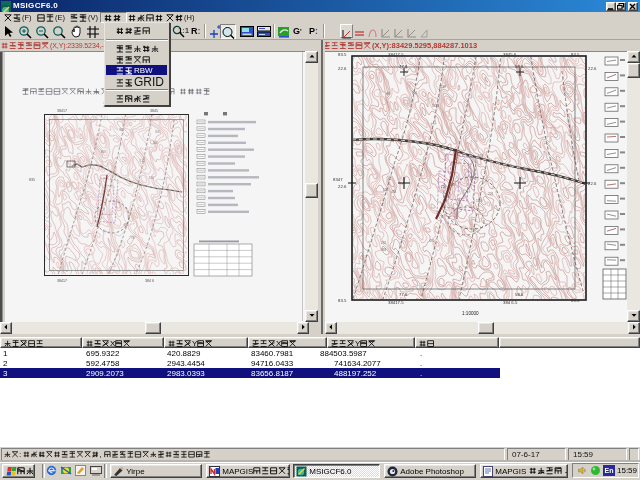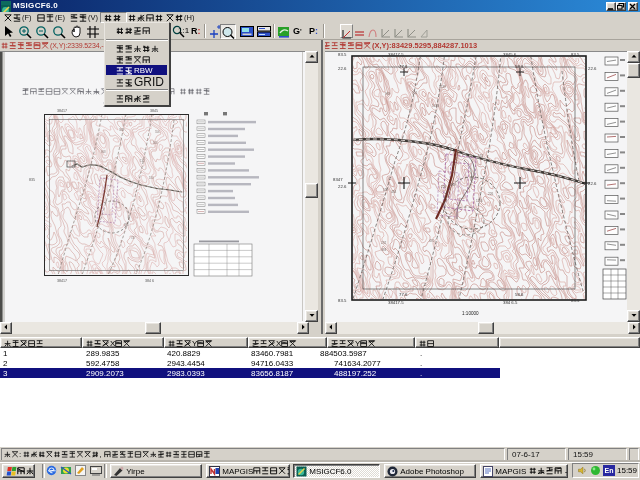--- a/index.html
+++ b/index.html
@@ -455,21 +455,21 @@
       <path d="M0.7 1.7L6.5 7.5M6.5 1.7L0.7 7.5M0.7 1.7L6.5 1.7M0.7 3.0L6.5 2.0" stroke="#111" stroke-width="0.88" fill="none"></path>
     </svg></div>
 <div class="abs" style="left:415px;top:337px;width:84px;height:11px;border-top:1px solid #fff;border-left:1px solid #fff;border-right:1px solid #404040;border-bottom:1px solid #404040;box-shadow:inset -1px -1px 0 #808080,inset 1px 1px 0 #e8e5e0;background:#d5d1c9;padding:1px 0 0 3px;white-space:nowrap;overflow:hidden;"><svg width="8" height="9" style="vertical-align:top">
       <path d="M0.7 3.2L6.5 3.2M0.7 6.0L6.5 6.0M2.2 1.7L2.2 7.5M5.0 1.7L5.0 7.5" stroke="#111" stroke-width="0.88" fill="none"></path>
     </svg><svg width="8" height="9" style="vertical-align:top">
       <path d="M0.7 1.7L6.5 1.7M0.7 1.7L0.7 7.5M6.5 1.7L6.5 7.5M0.7 7.5L6.5 7.5M0.7 4.6L6.5 4.6" stroke="#111" stroke-width="0.88" fill="none"></path>
     </svg></div>
 <div class="abs" style="left:499px;top:337px;width:141px;height:11px;border-top:1px solid #fff;border-left:1px solid #fff;border-right:1px solid #404040;border-bottom:1px solid #404040;box-shadow:inset -1px -1px 0 #808080,inset 1px 1px 0 #e8e5e0;background:#d5d1c9;padding:1px 0 0 3px;white-space:nowrap;overflow:hidden;"></div>
 <div class="abs" style="left:0px;top:348px;width:640px;height:98px;background:#fff;"></div>
 <div class="abs" style="left:3px;top:349px;width:78px;height:9px;font-size:8px;line-height:9px;color:#000;">1</div>
-<div class="abs" style="left:86px;top:349px;width:78px;height:9px;font-size:8px;line-height:9px;color:#000;">289.9835</div>
+<div class="abs" style="left:86px;top:349px;width:78px;height:9px;font-size:8px;line-height:9px;color:#000;">695.9322</div>
 <div class="abs" style="left:167px;top:349px;width:78px;height:9px;font-size:8px;line-height:9px;color:#000;">420.8829</div>
 <div class="abs" style="left:251px;top:349px;width:78px;height:9px;font-size:8px;line-height:9px;color:#000;">83460.7981</div>
 <div class="abs" style="left:320px;top:349px;width:78px;height:9px;font-size:8px;line-height:9px;color:#000;">884503.5987</div>
 <div class="abs" style="left:420px;top:349px;width:78px;height:9px;font-size:8px;line-height:9px;color:#000;">.</div>
 <div class="abs" style="left:3px;top:359px;width:78px;height:9px;font-size:8px;line-height:9px;color:#000;">2</div>
 <div class="abs" style="left:86px;top:359px;width:78px;height:9px;font-size:8px;line-height:9px;color:#000;">592.4758</div>
 <div class="abs" style="left:167px;top:359px;width:78px;height:9px;font-size:8px;line-height:9px;color:#000;">2943.4454</div>
 <div class="abs" style="left:251px;top:359px;width:78px;height:9px;font-size:8px;line-height:9px;color:#000;">94716.0433</div>
 <div class="abs" style="left:334px;top:359px;width:78px;height:9px;font-size:8px;line-height:9px;color:#000;">741634.2077</div>
 <div class="abs" style="left:420px;top:359px;width:78px;height:9px;font-size:8px;line-height:9px;color:#000;">.</div>

